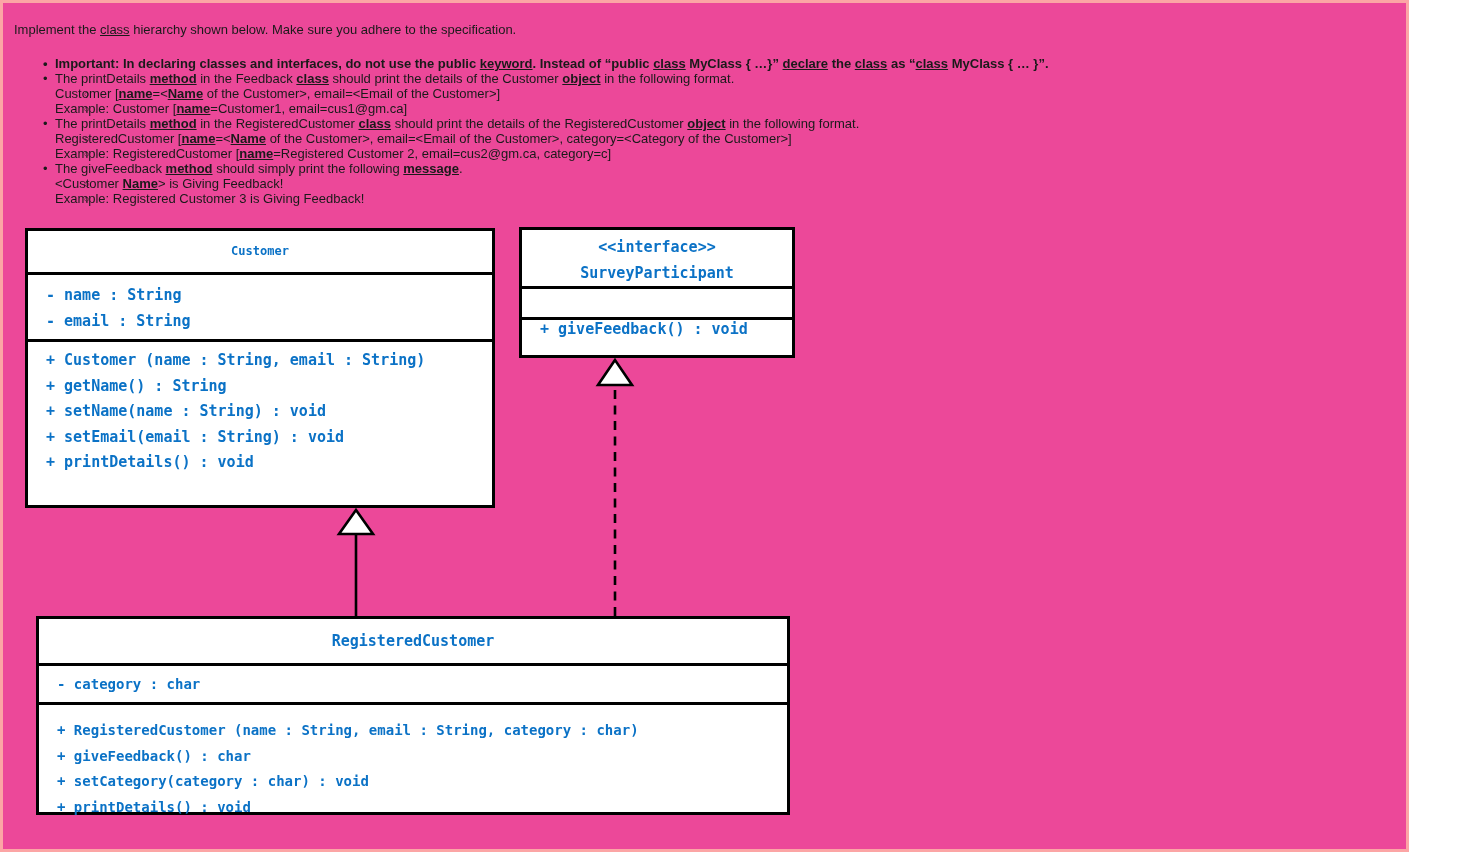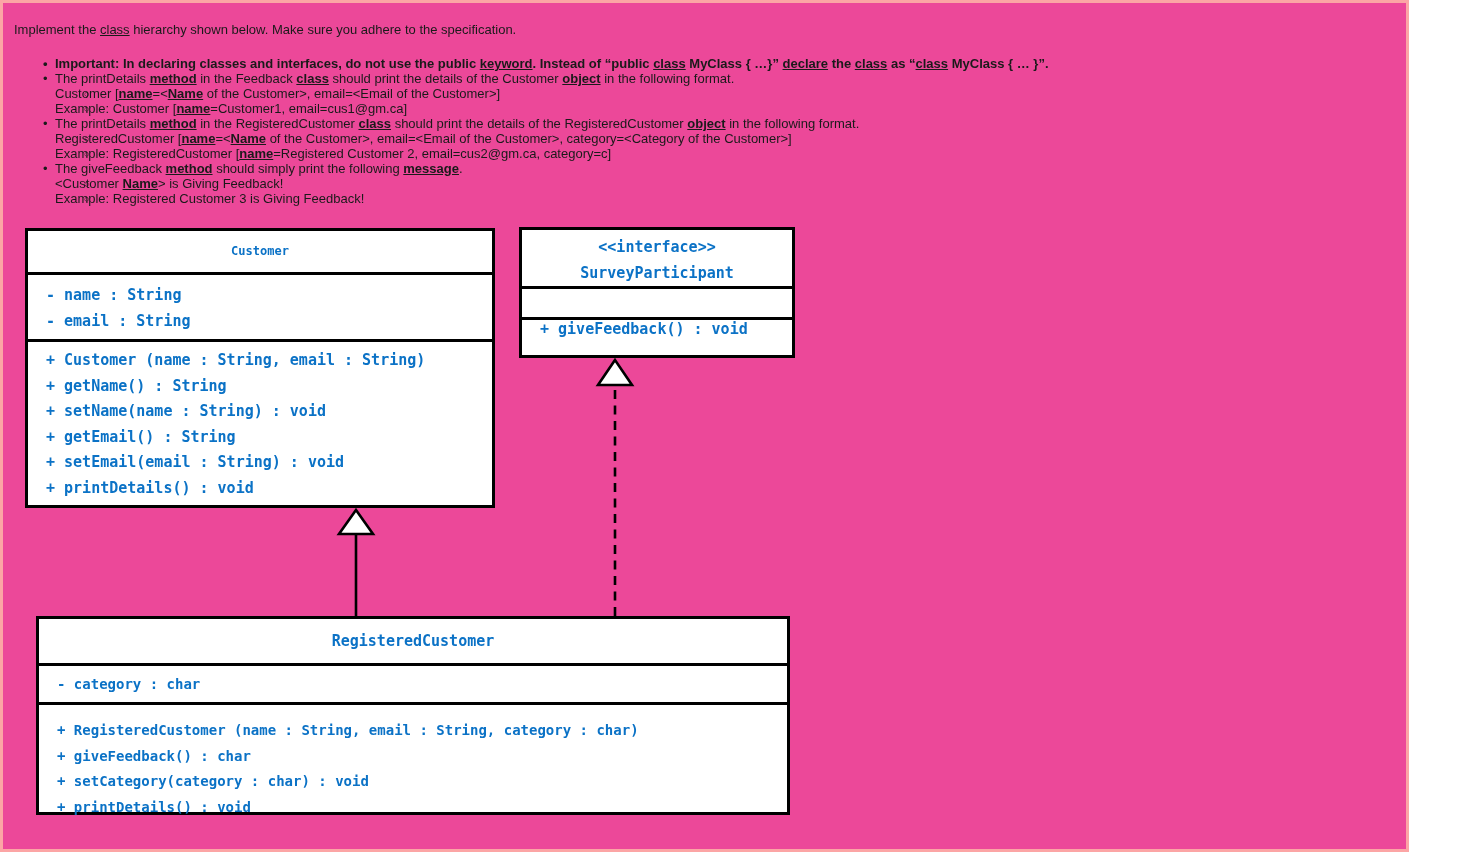--- a/index.html
+++ b/index.html
@@ -104,21 +104,20 @@
     <div class="sep"></div>
     <div class="attrs">
       <div class="line">- name : String</div>
       <div class="line">- email : String</div>
     </div>
     <div class="sep"></div>
     <div class="methods">
       <div class="line">+ Customer (name : String, email : String)</div>
       <div class="line">+ getName() : String</div>
       <div class="line">+ setName(name : String) : void</div>
-      <div class="line">+ getEmail() : String</div>
       <div class="line">+ setEmail(email : String) : void</div>
       <div class="line">+ printDetails() : void</div>
     </div>
   </div>
 
   <div class="uml" id="box-interface">
     <div class="title">
       <div>&lt;&lt;interface&gt;&gt;</div>
       <div>SurveyParticipant</div>
     </div>

